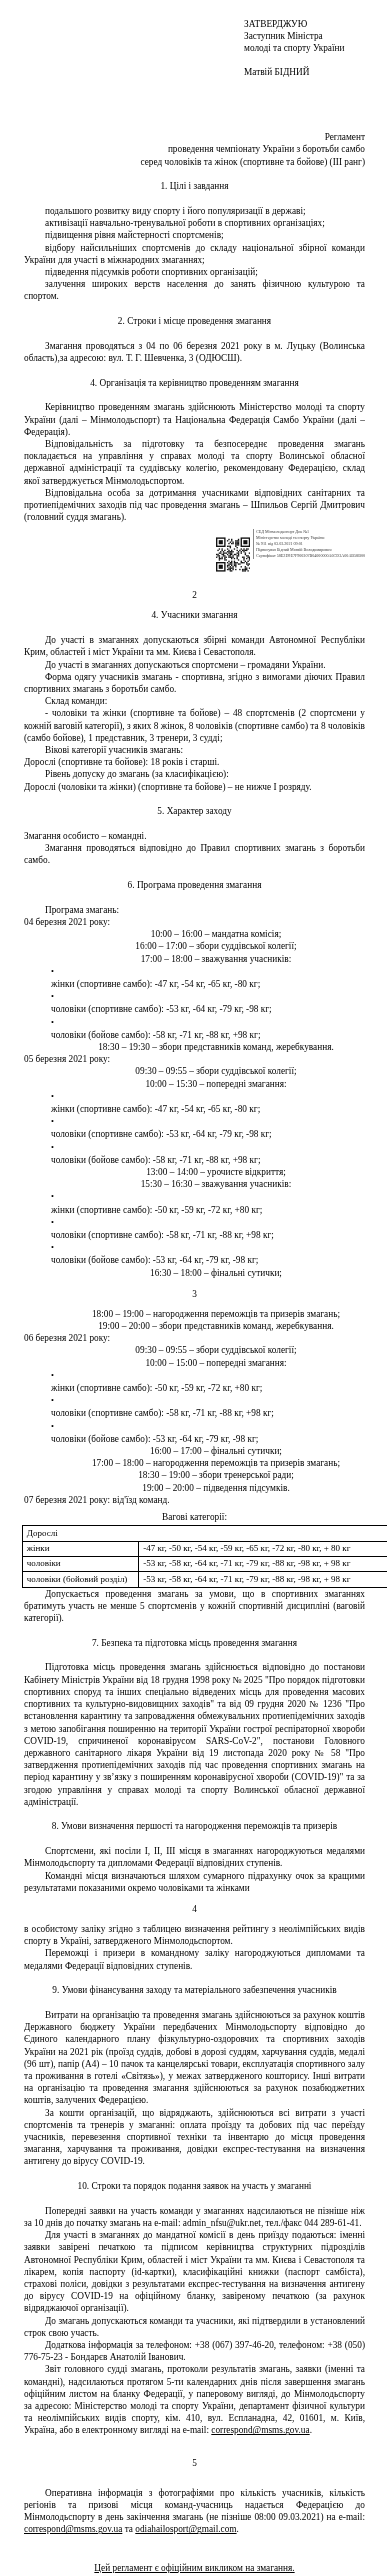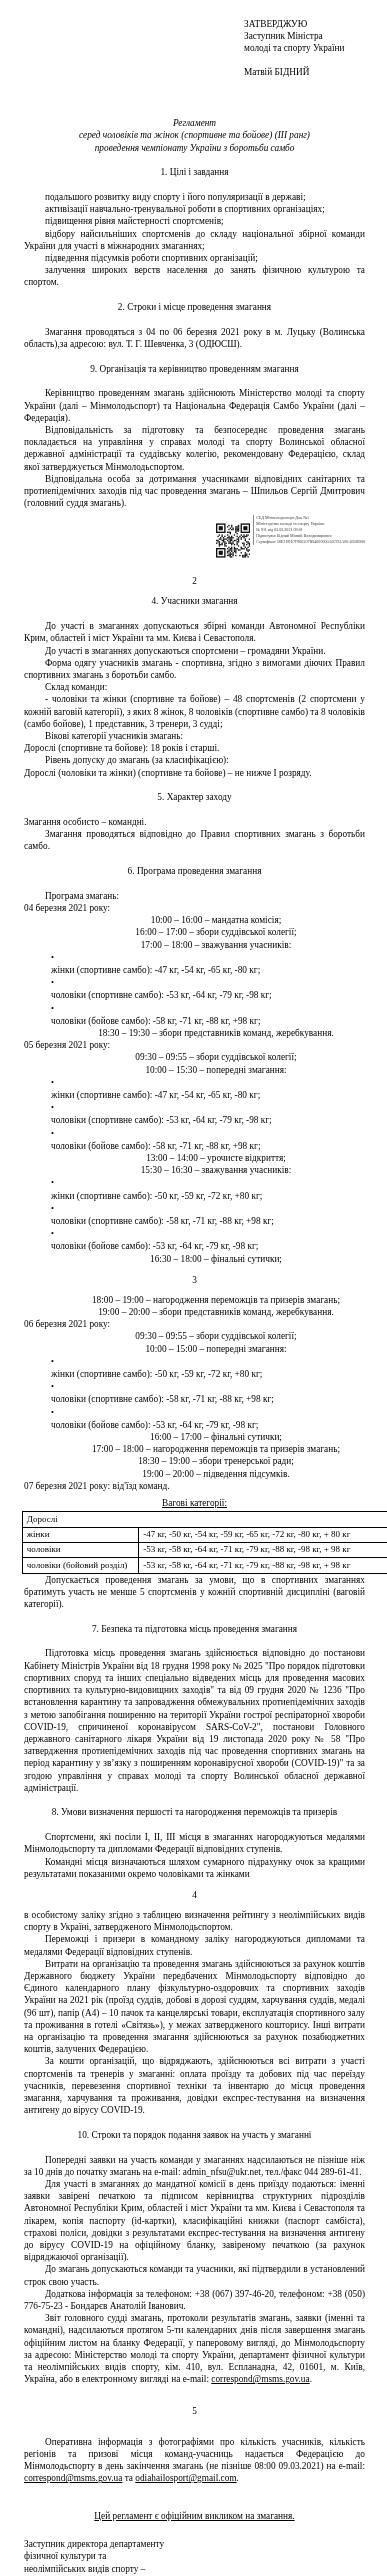--- a/index.html
+++ b/index.html
@@ -7,35 +7,35 @@
     width:388px;height:2576px;background:#ffffff;color:#000;
     font-family:"Liberation Serif","DejaVu Serif",serif;
     font-size:9.3px;line-height:12.2px;overflow:hidden;
   }
   .sheet{padding:18px 23px 0 24px;}
   .p{text-align:justify;text-indent:21px;margin:0;}
   .p.noindent{text-indent:0;}
   .h{text-align:center;margin:12.5px 0;}
   .approval{margin-left:220px;}
   .approval .signer{margin-top:11.3px;}
-  .doc-title{text-align:center;margin-top:39px;font-style:italic;}
+  .doc-title{text-align:right;margin-top:53px;}
   .day{margin:0;}
   .time{margin:0;padding-left:43px;text-align:center;}
   .bullet{margin:0;padding-left:27px;display:flex;flex-direction:column;}
   .bmark{flex:0 0 8.4px;}
   .bmark::before{content:"\2022";font-size:8.4px;}
   .pagenum{text-align:center;margin:9px 0 7.8px 0;}
   .esign{display:flex;margin:6px 0 0 192px;align-items:flex-start;}
   .esign svg{display:block;}
   .esign-text{
     margin-left:2.4px;border-left:0.6px solid #8a8a8a;padding-left:2.4px;
     font-family:"Liberation Serif",serif;font-size:4.1px;line-height:6px;
     color:#3c3c3c;white-space:nowrap;
   }
-  .wt-caption{text-align:center;margin:4.8px 0 2.4px 0;text-decoration:underline;}
+  .wt-caption{text-align:center;margin:4.8px 0 2.4px 0;}
   table.wt{border-collapse:collapse;width:379px;margin-left:-2.4px;font-size:9px;}
   table.wt td{border:0.6px solid #000;padding:0 4.2px;height:14.3px;line-height:13.7px;}
   td.wt-label{width:107px;}
   .officer{display:flex;margin-top:15.5px;}
   .officer-left{width:198px;}
   .officer-name{align-self:flex-end;white-space:nowrap;margin-left:45px;}
   .agreed{margin-top:32px;}
   .stampzone{position:relative;height:179px;}
   .underline{text-decoration:underline;}
   .call-line{text-align:center;margin-top:26px;}
@@ -47,36 +47,36 @@
 
   <div class="approval">
     <div>ЗАТВЕРДЖУЮ</div>
     <div>Заступник Міністра</div>
     <div>молоді та спорту України</div>
     <div class="signer">Матвій БІДНИЙ</div>
   </div>
 
   <div class="doc-title">
     <div>Регламент</div>
+    <div>проведення чемпіонату України з боротьби самбо</div>
     <div>серед чоловіків та жінок (спортивне та бойове) (ІІІ ранг)</div>
-    <div>проведення чемпіонату України з боротьби самбо</div>
   </div>
 
   <div class="h">1. Цілі і завдання</div>
   <p class="p">подальшого розвитку виду спорту і його популяризації в державі;</p>
   <p class="p">активізації навчально-тренувальної роботи в спортивних організаціях;</p>
   <p class="p">підвищення рівня майстерності спортсменів;</p>
   <p class="p">відбору найсильніших спортсменів до складу національної збірної команди України для участі в міжнародних змаганнях;</p>
   <p class="p">підведення підсумків роботи спортивних організацій;</p>
   <p class="p">залучення широких верств населення до занять фізичною культурою та спортом.</p>
 
   <div class="h">2. Строки і місце проведення змагання</div>
   <p class="p">Змагання проводяться з 04 по 06 березня 2021 року в м. Луцьку (Волинська область),за адресою: вул. Т. Г. Шевченка, 3 (ОДЮСШ).</p>
 
-  <div class="h">9. Організація та керівництво проведенням змагання</div>
+  <div class="h">4. Організація та керівництво проведенням змагання</div>
   <p class="p">Керівництво проведенням змагань здійснюють Міністерство молоді та спорту України (далі – Мінмолодьспорт) та Національна Федерація Самбо України (далі – Федерація).</p>
   <p class="p">Відповідальність за підготовку та безпосереднє проведення змагань покладається на управління у справах молоді та спорту Волинської обласної державної адміністрації та суддівську колегію, рекомендовану Федерацією, склад якої затверджується Мінмолодьспортом.</p>
   <p class="p">Відповідальна особа за дотримання учасниками відповідних санітарних та протиепідемічних заходів під час проведення змагань – Шпильов Сергій Дмитрович (головний суддя змагань).</p>
 
   <div class="esign">
     <svg id="qr" width="49" height="51" viewBox="0 0 85 85">
         <rect x="0" y="0" width="85" height="85" fill="#ffffff"></rect>
         <rect x="0" y="40.8" width="3.4" height="3.4" fill="#111"></rect>
         <rect x="0" y="47.6" width="3.4" height="3.4" fill="#111"></rect>
         <rect x="3.4" y="30.599999999999998" width="3.4" height="3.4" fill="#111"></rect>
@@ -400,20 +400,21 @@
 
   <div class="h">8. Умови визначення першості та нагородження переможців та призерів</div>
   <p class="p">Спортсмени, які посіли І, ІІ, ІІІ місця в змаганнях нагороджуються медалями Мінмолодьспорту та дипломами Федерації відповідних ступенів.</p>
   <p class="p">Командні місця визначаються шляхом сумарного підрахунку очок за кращими результатами показаними окремо чоловіками та жінками</p>
 
   <div class="pagenum">4</div>
 
   <p class="p noindent">в особистому заліку згідно з таблицею визначення рейтингу з неолімпійських видів спорту в Україні, затвердженого Мінмолодьспортом.</p>
   <p class="p">Переможці і призери в командному заліку нагороджуються дипломами та медалями Федерації відповідних ступенів.</p>
 
+  <div class="h">9. Умови фінансування заходу та матеріального забезпечення учасників</div>
   <p class="p">Витрати на організацію та проведення змагань здійснюються за рахунок коштів Державного бюджету України передбачених Мінмолодьспорту відповідно до Єдиного календарного плану фізкультурно-оздоровчих та спортивних заходів України на 2021 рік (проїзд суддів, добові в дорозі суддям, харчування суддів, медалі (96 шт), папір (А4) – 10 пачок та канцелярські товари, експлуатація спортивного залу та проживання в готелі «Світязь»), у межах затвердженого кошторису. Інші витрати на організацію та проведення змагання здійснюються за рахунок позабюджетних коштів, залучених Федерацією.</p>
   <p class="p">За кошти організацій, що відряджають, здійснюються всі витрати з участі спортсменів та тренерів у змаганні: оплата проїзду та добових під час переїзду учасників, перевезення спортивної техніки та інвентарю до місця проведення змагання, харчування та проживання, довідки експрес-тестування на визначення антигену до вірусу COVID-19.</p>
 
   <div class="h">10. Строки та порядок подання заявок на участь у змаганні</div>
   <p class="p">Попередні заявки на участь команди у змаганнях надсилаються не пізніше ніж за 10 днів до початку змагань на e-mail: admin_nfsu@ukr.net, тел./факс 044 289-61-41.</p>
   <p class="p">Для участі в змаганнях до мандатної комісії в день приїзду подаються: іменні заявки завірені печаткою та підписом керівництва структурних підрозділів Автономної Республіки Крим, областей і міст України та мм. Києва і Севастополя та лікарем, копія паспорту (id-картки), класифікаційні книжки (паспорт самбіста), страхові поліси, довідки з результатами експрес-тестування на визначення антигену до вірусу COVID-19 на офіційному бланку, завіреному печаткою (за рахунок відряджаючої організації).</p>
   <p class="p">До змагань допускаються команди та учасники, які підтвердили в установлений строк свою участь.</p>
   <p class="p">Додаткова інформація за телефоном: +38 (067) 397-46-20, телефоном: +38 (050) 776-75-23 - Бондарєв Анатолій Іванович.</p>
   <p class="p"><span>Звіт головного судді змагань, протоколи результатів змагань, заявки (іменні та командні), надсилаються протягом 5-ти календарних днів після завершення змагань офіційним листом на бланку Федерації, у паперовому вигляді, до Мінмолодьспорту за адресою: Міністерство молоді та спорту України, департамент фізичної культури та неолімпійських видів спорту, кім. 410, вул. Еспланадна, 42, 01601, м. Київ, Україна, або в електронному вигляді на e-mail: </span><span class="underline">correspond@msms.gov.ua</span><span>.</span></p>
 

